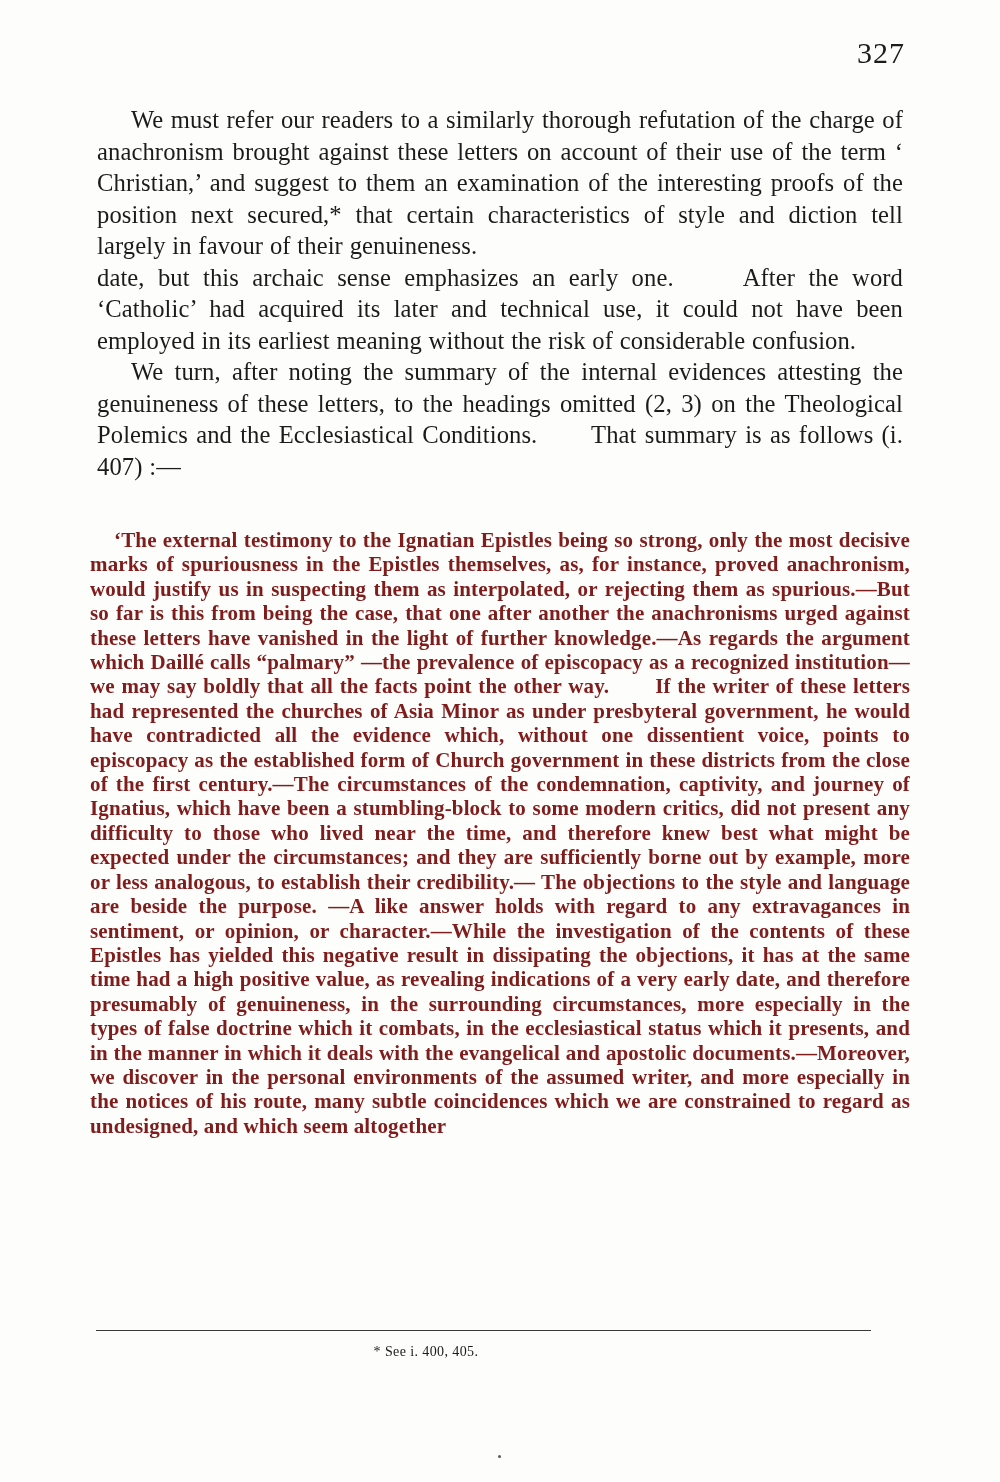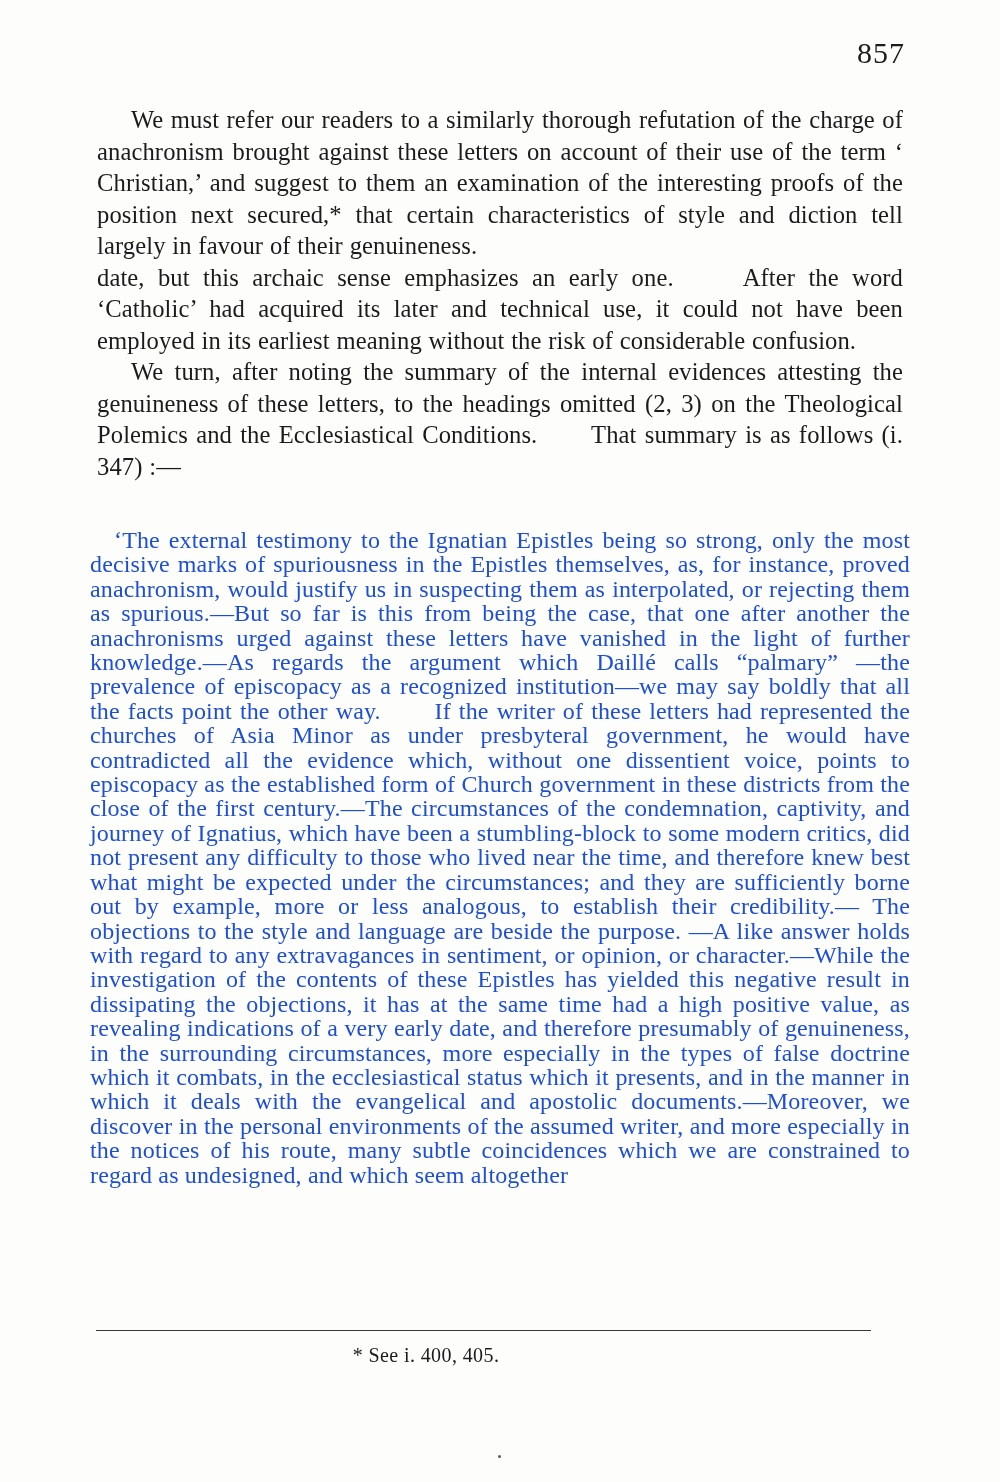--- a/index.html
+++ b/index.html
@@ -64,68 +64,69 @@
     word-spacing: 0.5px;
   }
   .para.indent {
     text-indent: 34px;
   }
   .quote {
     position: absolute;
     left: 90px;
     top: 528px;
     width: 820px;
-    font-size: 24px;
+    font-size: 21px;
     line-height: 24.4px;
     text-align: justify;
-    color: #1d4ed8;
+    color: #7f1d1d;
     letter-spacing: 0.15px;
+    font-weight: bold;
   }
   .quote p {
     margin: 0;
     text-indent: 24px;
   }
   .footnote-rule {
     position: absolute;
     left: 96px;
     top: 1330px;
     width: 775px;
     border-top: 1px solid #3a3a3a;
   }
   .footnote {
     position: absolute;
     left: 0;
     top: 1344px;
     width: 852px;
     text-align: center;
-    font-size: 20px;
+    font-size: 14px;
     color: #1b1b1b;
     letter-spacing: 0.4px;
   }
   .bottom-dot {
     position: absolute;
     left: 498px;
     top: 1455px;
     width: 3px;
     height: 3px;
     background: #5a5a5a;
     border-radius: 50%;
   }
 </style>
 </head>
 <body>
 
 <div class="page">
 
-  <div class="page-number" style="left:auto; right:95px;">857</div>
+  <div class="page-number" style="left:auto; right:95px;">327</div>
 
   <div class="body-text">
     <p class="para indent">We must refer our readers to a similarly thorough refutation of the charge of anachronism brought against these letters on account of their use of the term ‘ Christian,’ and suggest to them an examination of the interesting proofs of the position next secured,* that certain characteristics of style and diction tell largely in favour of their genuineness.</p>
     <p class="para">date, but this archaic sense emphasizes an early one.　　After the word ‘Catholic’ had acquired its later and technical use, it could not have been employed in its earliest meaning without the risk of considerable confusion.</p>
-    <p class="para indent">We turn, after noting the summary of the internal evidences attesting the genuineness of these letters, to the headings omitted (2, 3) on the Theological Polemics and the Ecclesiastical Conditions.　　That summary is as follows (i. 347) :—</p>
+    <p class="para indent">We turn, after noting the summary of the internal evidences attesting the genuineness of these letters, to the headings omitted (2, 3) on the Theological Polemics and the Ecclesiastical Conditions.　　That summary is as follows (i. 407) :—</p>
   </div>
 
   <div class="quote">
     <p>‘The external testimony to the Ignatian Epistles being so strong, only the most decisive marks of spuriousness in the Epistles themselves, as, for instance, proved anachronism, would justify us in suspecting them as interpolated, or rejecting them as spurious.—But so far is this from being the case, that one after another the anachronisms urged against these letters have vanished in the light of further knowledge.—As regards the argument which Daillé calls “palmary” —the prevalence of episcopacy as a recognized institution—we may say boldly that all the facts point the other way.　　If the writer of these letters had represented the churches of Asia Minor as under presbyteral government, he would have contradicted all the evidence which, without one dissentient voice, points to episcopacy as the established form of Church government in these districts from the close of the first century.—The circumstances of the condemnation, captivity, and journey of Ignatius, which have been a stumbling-block to some modern critics, did not present any difficulty to those who lived near the time, and therefore knew best what might be expected under the circumstances; and they are sufficiently borne out by example, more or less analogous, to establish their credibility.— The objections to the style and language are beside the purpose. —A like answer holds with regard to any extravagances in sentiment, or opinion, or character.—While the investigation of the contents of these Epistles has yielded this negative result in dissipating the objections, it has at the same time had a high positive value, as revealing indications of a very early date, and therefore presumably of genuineness, in the surrounding circumstances, more especially in the types of false doctrine which it combats, in the ecclesiastical status which it presents, and in the manner in which it deals with the evangelical and apostolic documents.—Moreover, we discover in the personal environments of the assumed writer, and more especially in the notices of his route, many subtle coincidences which we are constrained to regard as undesigned, and which seem altogether</p>
   </div>
 
   <div class="footnote-rule"></div>
   <div class="footnote">* See i. 400, 405.</div>
 
   <div class="bottom-dot"></div>

